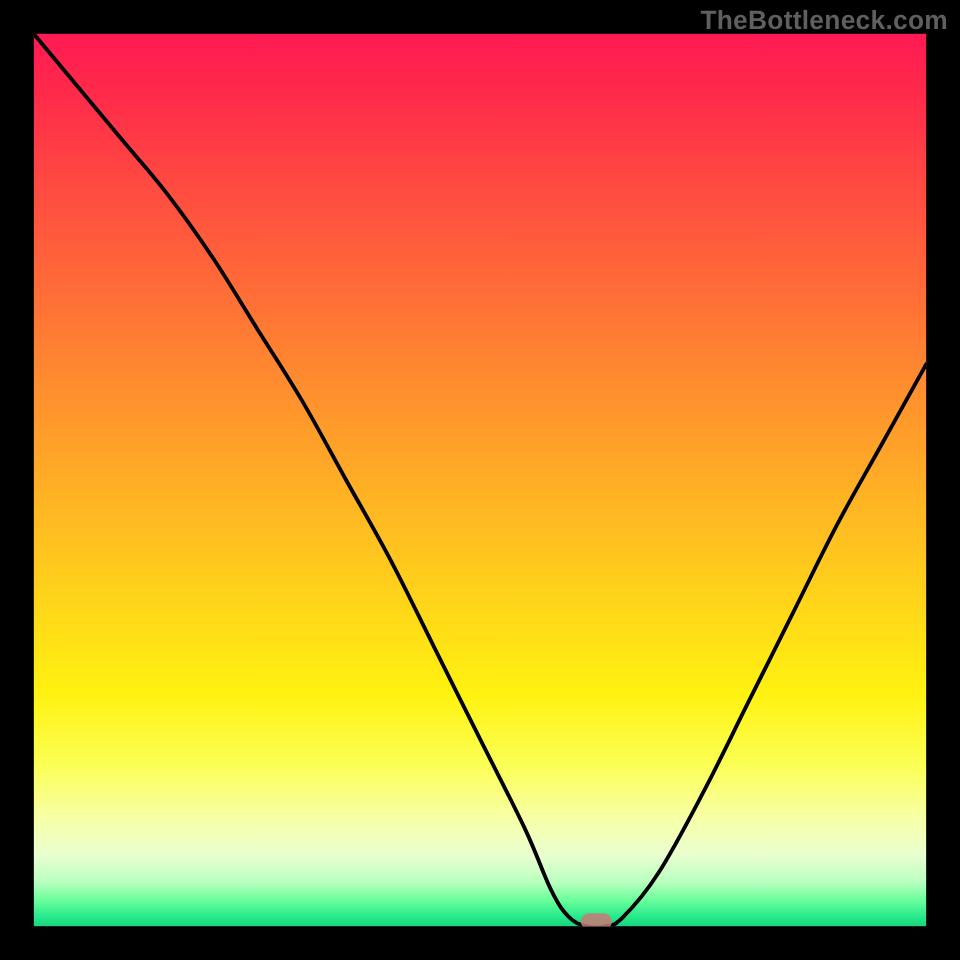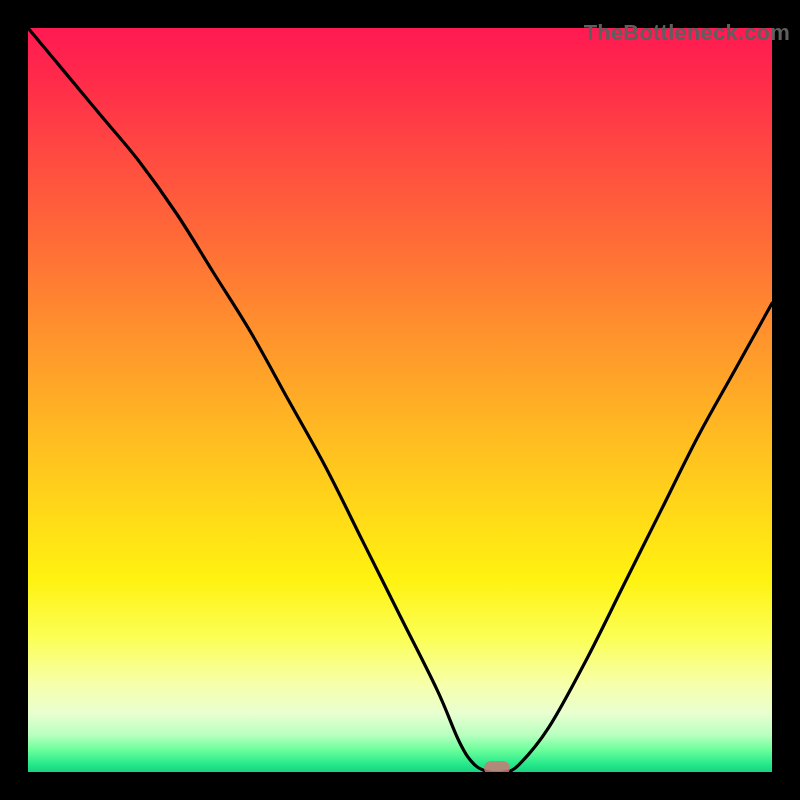--- a/index.html
+++ b/index.html
@@ -19,21 +19,20 @@
   }
   .watermark {
     position: absolute;
     top: 4px;
     right: 10px;
     color: #5f5f5f;
     font-size: 22px;
     font-weight: 600;
     letter-spacing: 0.2px;
     z-index: 10;
-    margin-top: 16px;
   }
   .plot-area {
     position: absolute;
     left: 28px;
     top: 28px;
     width: 744px;
     height: 744px;
     overflow: hidden;
   }
   .gradient {

